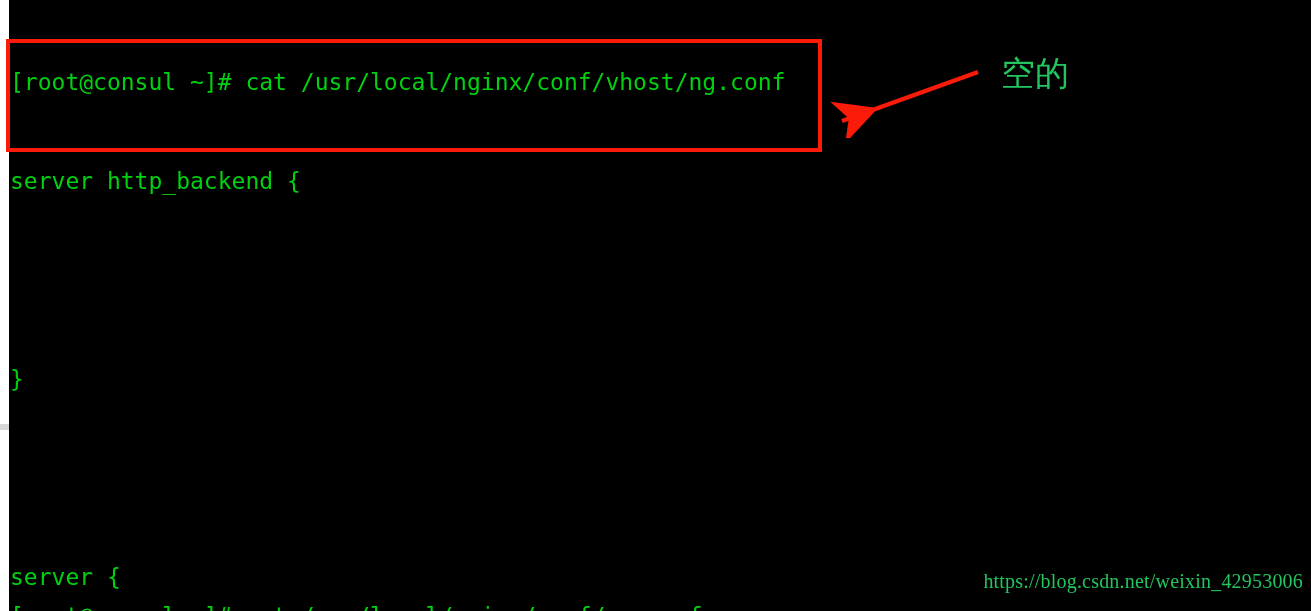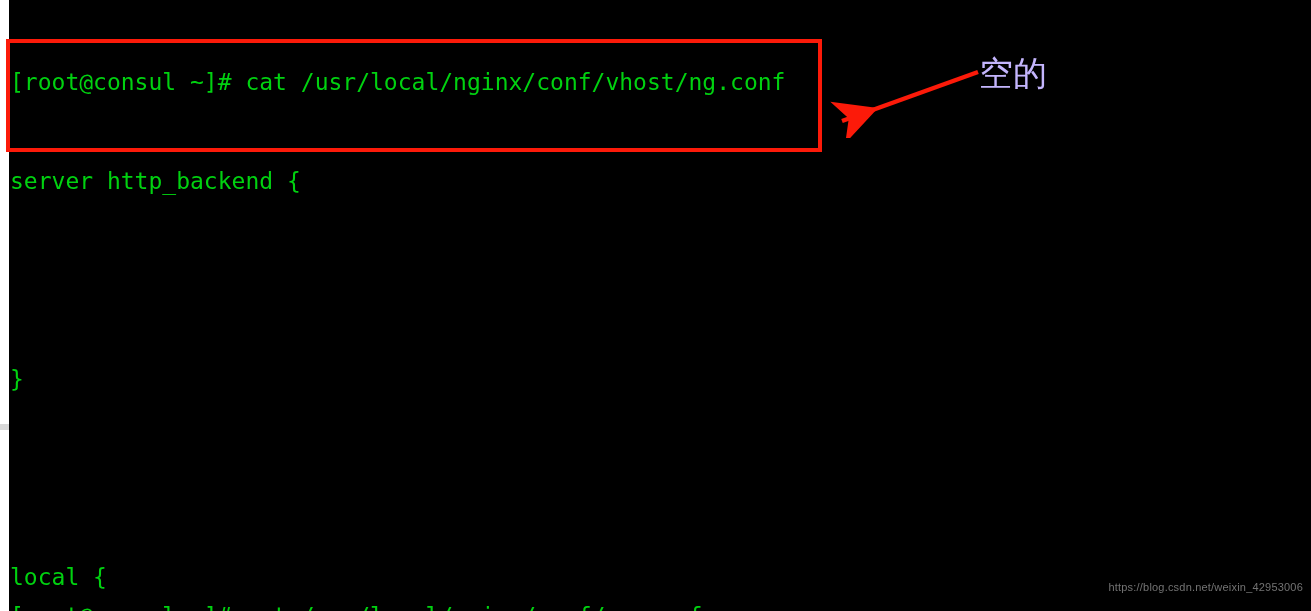--- a/index.html
+++ b/index.html
@@ -117,37 +117,37 @@
     left: 826px;
     top: 58px;
     width: 160px;
     height: 80px;
     pointer-events: none;
   }
 
   
   .annot-label {
     position: absolute;
-    left: 979px;
+    left: 1001px;
     top: 54px;
-    color: #c4b5fd;
+    color: #22c55e;
     font-family: "DejaVu Sans", "Liberation Sans", sans-serif;
     font-size: 34px;
     line-height: 38px;
     white-space: pre;
   }
 
   
   .watermark {
     position: absolute;
     right: 8px;
     bottom: 18px;
-    color: #737373;
-    font-family: Liberation Sans, sans-serif;
-    font-size: 11px;
+    color: #22c55e;
+    font-family: Liberation Serif, serif;
+    font-size: 20px;
     letter-spacing: 0.2px;
     white-space: pre;
   }
 </style>
 </head>
 <body>
 
 <div id="screen">
 
   <div class="scroll-gutter">
@@ -157,21 +157,21 @@
   </div>
 
   <div class="clipped-top">                                                       </div>
 
   <div class="term">
     <div class="line">[root@consul ~]# cat /usr/local/nginx/conf/vhost/ng.conf</div>
     <div class="line">server http_backend {</div>
     <div class="line blank"></div>
     <div class="line">}</div>
     <div class="line blank"></div>
-    <div class="line">local {</div>
+    <div class="line">server {</div>
     
     
     
     
     
     
     
     
     
     

